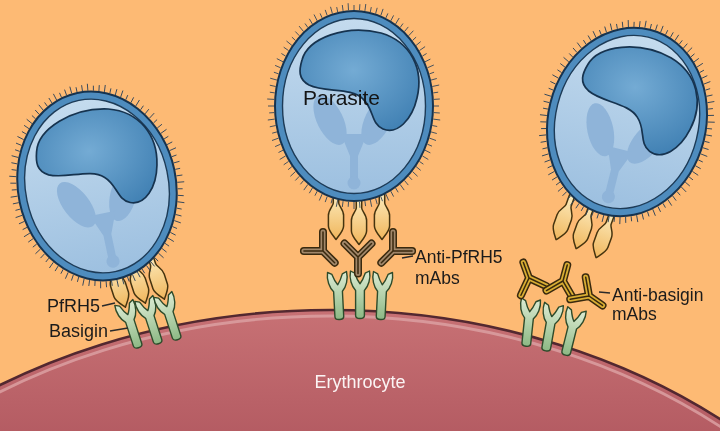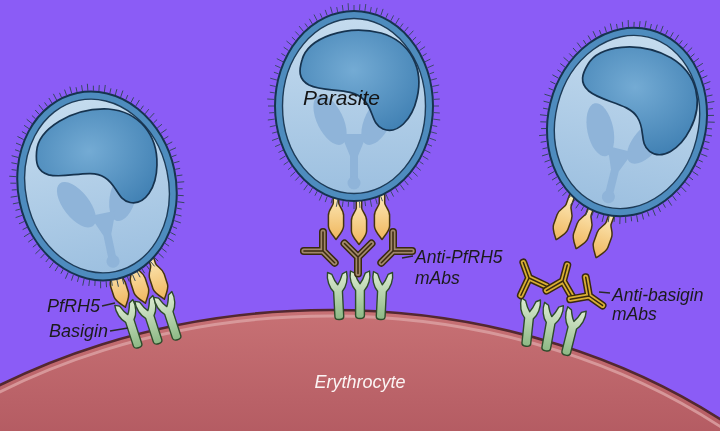--- a/index.html
+++ b/index.html
@@ -1,17 +1,17 @@
 <!DOCTYPE html>
 <html style="--ab-pfrh5-color: #a1876a; --ab-basigin-color: #d9ae33;"><head>
 <meta charset="utf-8">
 <style>
   html,body{margin:0;padding:0;background:#ffffff;}
-  .stage{position:relative;width:720px;height:431px;background:#8b5cf6;overflow:hidden;
-         font-family:"Liberation Sans", sans-serif;font-style:italic;}
+  .stage{position:relative;width:720px;height:431px;background:#fdba74;overflow:hidden;
+         font-family:"Liberation Sans", sans-serif;}
   svg text{font-family:"Liberation Sans", sans-serif;}
   .lbl{fill:#1b1b1b;font-size:17.5px;}
   .lbl-big{fill:#141414;font-size:21px;}
   .lbl-rbc{fill:#fbf4f4;font-size:18px;}
   .ab-pfrh5{color:var(--ab-pfrh5-color,#a1876a);}
   .ab-basigin{color:var(--ab-basigin-color,#d9ae33);}
   .ptr{stroke:#2a2a2a;stroke-width:1.4;fill:none;}
 </style>
 </head>
 <body>

